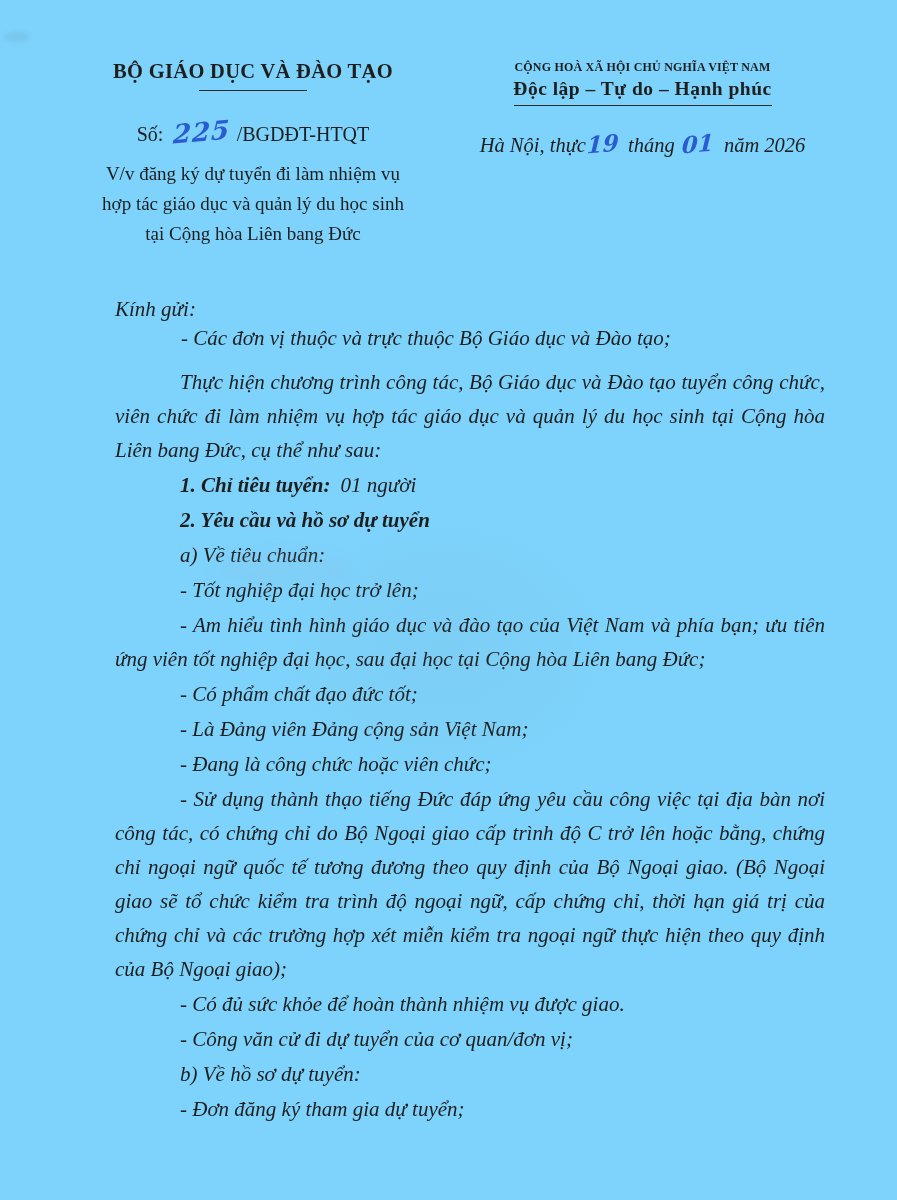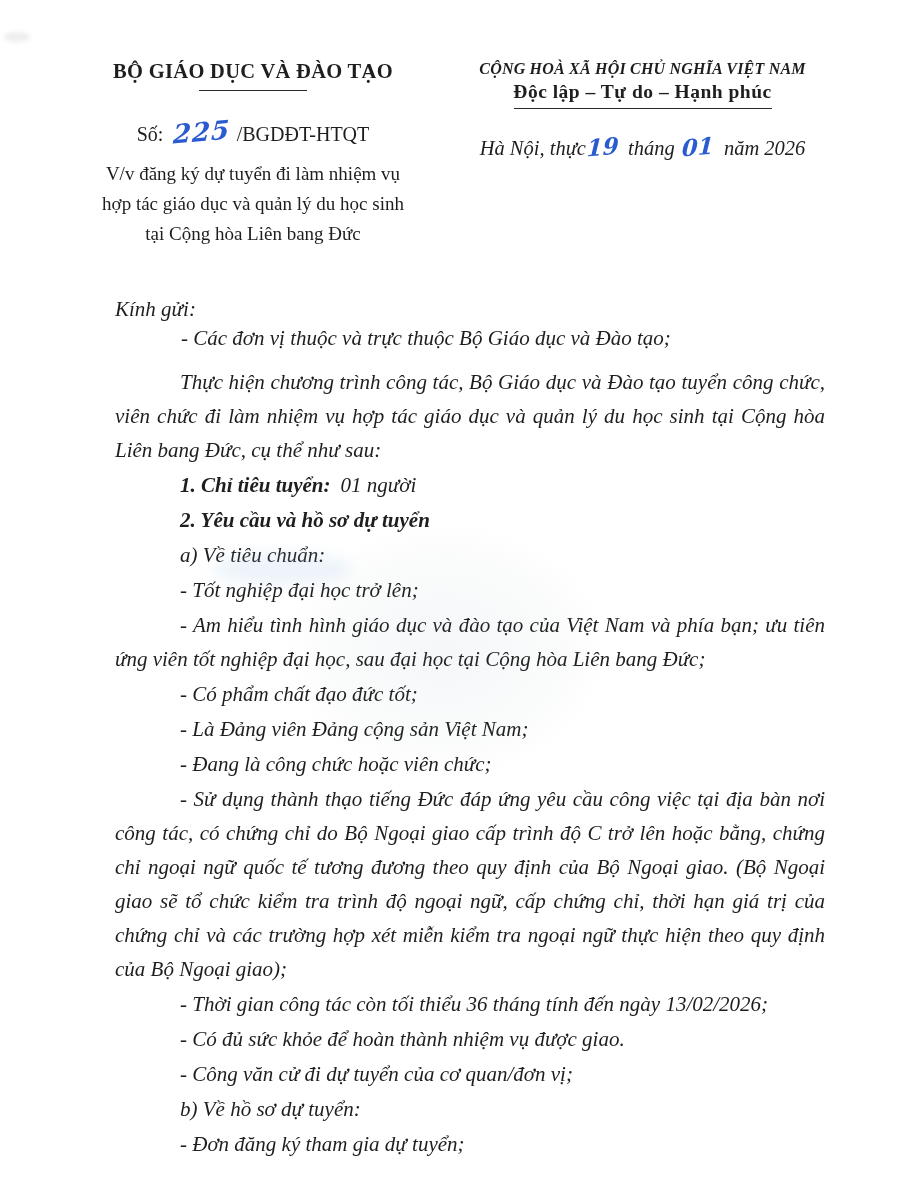--- a/index.html
+++ b/index.html
@@ -1,21 +1,21 @@
 <!DOCTYPE html>
 <html><head>
 <meta charset="utf-8">
 <style>
   html,body{margin:0;padding:0;}
   body{background:#e8e8e8;}
   .page{
     position:relative;
     width:897px;height:1200px;
     margin:0 auto;
-    background:#ffffff;
+    background:#7dd3fc;
     overflow:hidden;
     font-family:"Liberation Serif","DejaVu Serif",serif;
     color:#1e1e1e;
   }
   
   .bleed{
     position:absolute;left:230px;top:480px;width:430px;height:340px;
     background:radial-gradient(closest-side,rgba(120,140,155,0.07),rgba(120,140,155,0.03) 55%,transparent 75%);
     pointer-events:none;
   }
@@ -51,21 +51,21 @@
   }
   .hw-number{font-size:26px;margin:0 6px 0 10px;letter-spacing:1px;}
   .hw-day{font-size:23px;margin:0 4px 0 1px;}
   .hw-month{font-size:23px;margin:0 5px 0 7px;}
 
   .subject{
     margin:12px auto 0;width:320px;
     font-size:19px;line-height:30px;text-align:center;
   }
 
-  .motto1{font-weight:bold;font-size:16px;letter-spacing:0.2px;white-space:nowrap;font-style:italic;}
+  .motto1{font-weight:bold;font-size:12px;letter-spacing:0.2px;white-space:nowrap;}
   .motto2{font-weight:bold;font-size:19.5px;margin-top:3px;letter-spacing:0.5px;}
   .motto-underline{width:258px;border-bottom:1.6px solid #2a2a2a;margin:5px auto 0;}
   .date-line{margin-top:24px;font-style:italic;font-size:20.5px;white-space:nowrap;}
 
   .doc-body{margin:46px 72px 0 115px;font-size:21px;line-height:34px;font-style:italic;}
   .salutation-label{margin:0 0 0 67px;line-height:28px;}
   .recipients{margin-left:66px;line-height:28px;}
   .doc-body p{margin:1px 0;}
   .para{text-align:justify;text-indent:65px;}
   .intro{margin-top:13px !important;}
@@ -117,21 +117,20 @@
     <p class="para bold">2. Yêu cầu và hồ sơ dự tuyển</p>
 
     <p class="para">a) Về tiêu chuẩn:</p>
 
     <p class="para">- Tốt nghiệp đại học trở lên;</p>
     <p class="para">- Am hiểu tình hình giáo dục và đào tạo của Việt Nam và phía bạn; ưu tiên ứng viên tốt nghiệp đại học, sau đại học tại Cộng hòa Liên bang Đức;</p>
     <p class="para">- Có phẩm chất đạo đức tốt;</p>
     <p class="para">- Là Đảng viên Đảng cộng sản Việt Nam;</p>
     <p class="para">- Đang là công chức hoặc viên chức;</p>
     <p class="para">- Sử dụng thành thạo tiếng Đức đáp ứng yêu cầu công việc tại địa bàn nơi công tác, có chứng chỉ do Bộ Ngoại giao cấp trình độ C trở lên hoặc bằng, chứng chỉ ngoại ngữ quốc tế tương đương theo quy định của Bộ Ngoại giao. (Bộ Ngoại giao sẽ tổ chức kiểm tra trình độ ngoại ngữ, cấp chứng chỉ, thời hạn giá trị của chứng chỉ và các trường hợp xét miễn kiểm tra ngoại ngữ thực hiện theo quy định của Bộ Ngoại giao);</p>
-    <p class="para">- Thời gian công tác còn tối thiểu 36 tháng tính đến ngày 13/02/2026;</p>
     <p class="para">- Có đủ sức khỏe để hoàn thành nhiệm vụ được giao.</p>
 
     <p class="para">- Công văn cử đi dự tuyển của cơ quan/đơn vị;</p>
 
     <p class="para">b) Về hồ sơ dự tuyển:</p>
     <p class="para">- Đơn đăng ký tham gia dự tuyển;</p>
 
   </div>
 
 </div>

